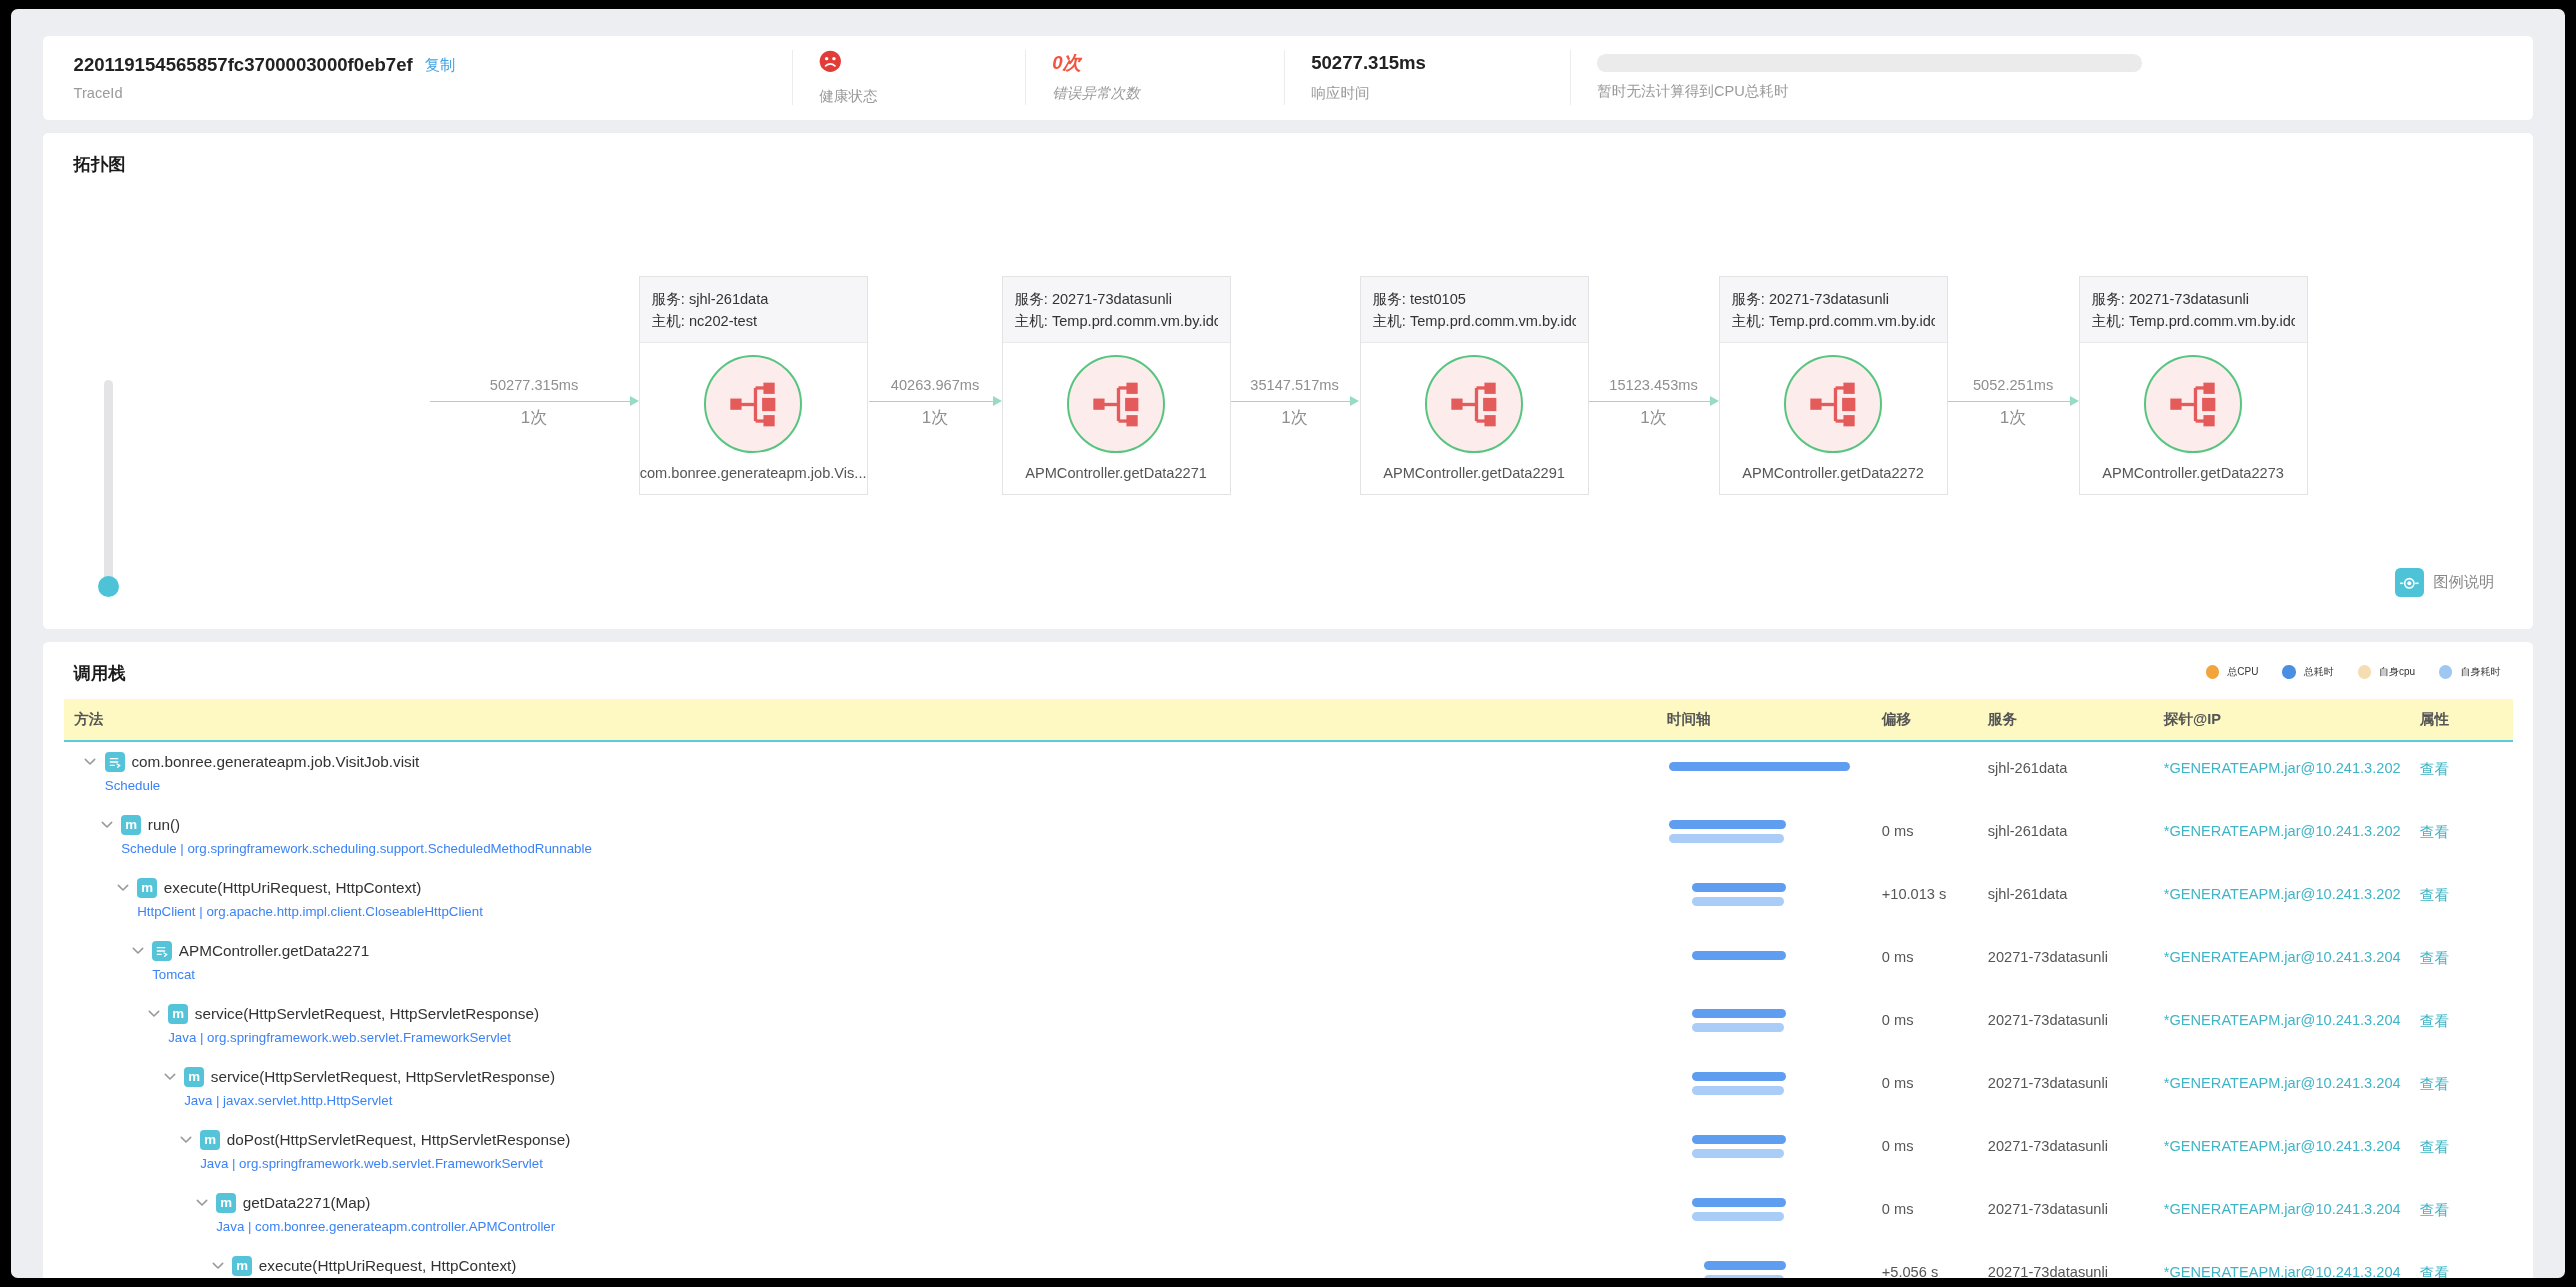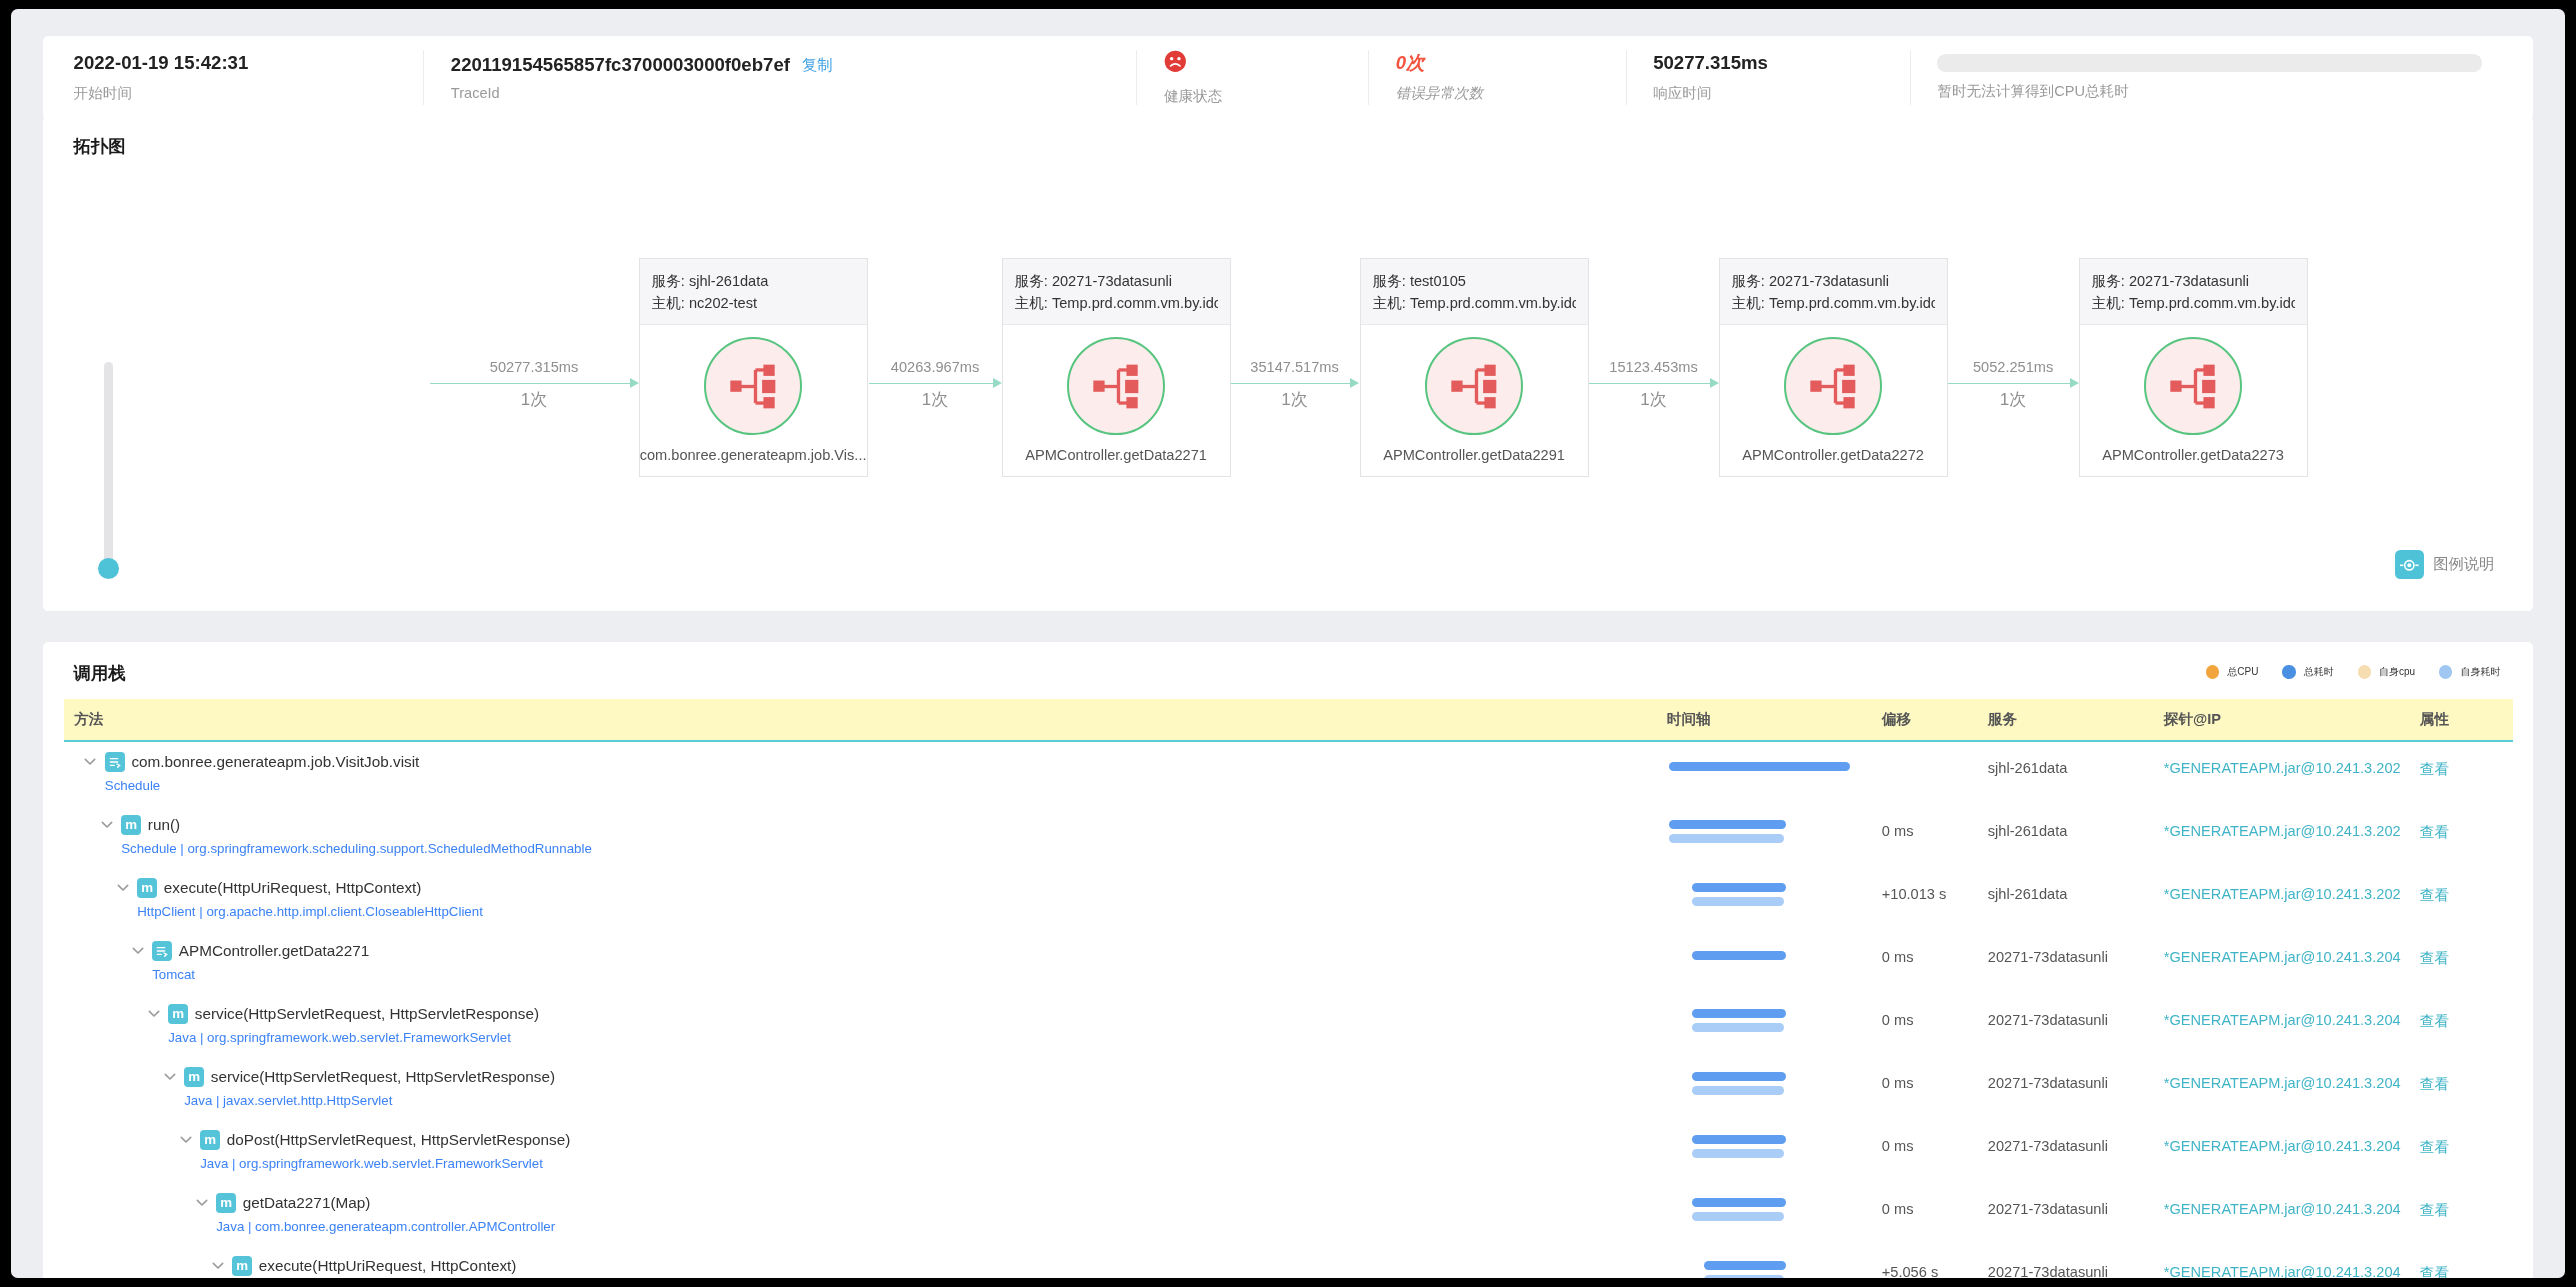--- a/index.html
+++ b/index.html
@@ -12,21 +12,21 @@
   .stat { display:flex; flex-direction:column; justify-content:center; height:55px; padding-right:20px; }
   .stat + .stat { border-left:0.7px solid #ececec; padding-left:26.6px; }
   .stat-value { font-size:18.6px; font-weight:bold; color:#222; line-height:20px; display:flex; align-items:center; gap:12px; }
   .stat-label { font-size:14.6px; color:#9a9a9a; margin-top:10.6px; }
   .w1{width:352px;} .w2{width:718px;} .w3{width:233px;} .w4{width:259px;font-style:italic;} .w5{width:286px;} .w6{flex:1;}
   .copy-link { font-size:15.3px; font-weight:normal; color:#41a3e3; cursor:pointer; }
   .err-red { color:#f2543f; }
   .progress-track { width:545px; height:17.3px; border-radius:8.6px; background:#ebebeb; }
 
   
-  .topo-card { position:absolute; left:32px; right:32px; top:106px; height:496px; }
+  .topo-card { position:absolute; left:32px; right:32px; top:124px; height:496px; }
   .section-title { position:absolute; left:31px; top:18.6px; font-size:17.3px; font-weight:bold; color:#1a1a1a; }
   .vslider { position:absolute; left:61px; top:247px; width:9.3px; height:214px; background:#e4e4e6; border-radius:4.7px; }
   .vslider-handle { position:absolute; left:-6px; bottom:-2.7px; width:21px; height:21px; border-radius:50%; background:#4ec3d8; }
   .chain { position:absolute; left:0; top:0; right:0; bottom:0; }
   .start-node { position:absolute; left:204px; top:234px; width:306px; text-align:center; }
   .start-icon { width:55px; height:61px; margin:0 auto; }
   .start-label { margin-top:13.3px; font-size:15.3px; color:#555; white-space:nowrap; }
   .edge { position:absolute; height:48px; }
   .edge .edge-time { position:absolute; left:0; right:0; top:-1.3px; text-align:center; font-size:14.6px; color:#8f8f8f; }
   .edge .edge-line { position:absolute; left:0; right:8px; top:22.6px; height:1.3px; background:#97dbc6; }
@@ -72,24 +72,20 @@
   .cell-txt { font-size:14.6px; color:#555; padding-top:17.3px; white-space:nowrap; }
   .probe-link { font-size:14.6px; color:#3fb4c7; padding-top:17.3px; white-space:nowrap; cursor:pointer; }
   .view-link { font-size:14.6px; color:#3fb4c7; padding-top:17.3px; cursor:pointer; }
 </style>
 </head>
 <body>
 
 <div class="app">
 
   <div class="card stats-card">
-    <div class="stat w1">
-      <div class="stat-value">2022-01-19 15:42:31</div>
-      <div class="stat-label">开始时间</div>
-    </div>
     <div class="stat w2">
       <div class="stat-value">
         <span>220119154565857fc3700003000f0eb7ef</span>
         <span class="copy-link">复制</span>
       </div>
       <div class="stat-label">TraceId</div>
     </div>
     <div class="stat w3">
       <div class="stat-value">
         <span>

